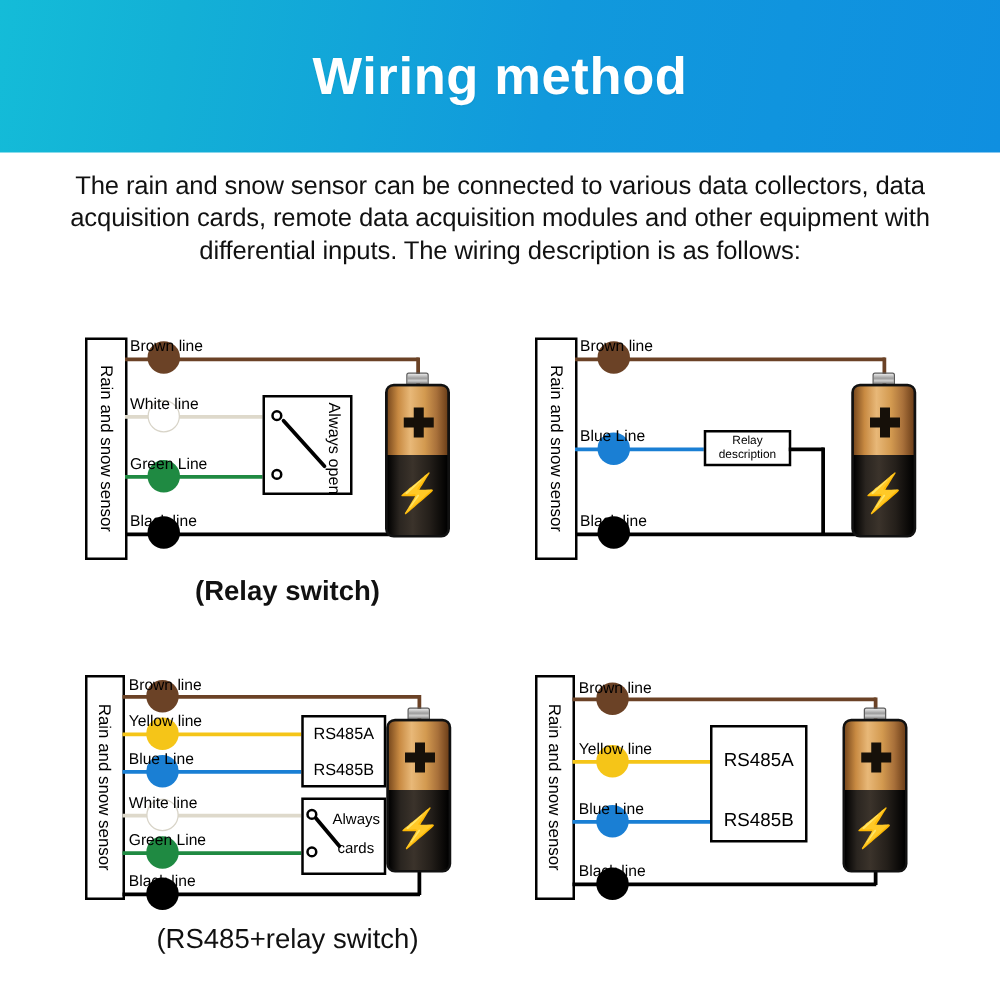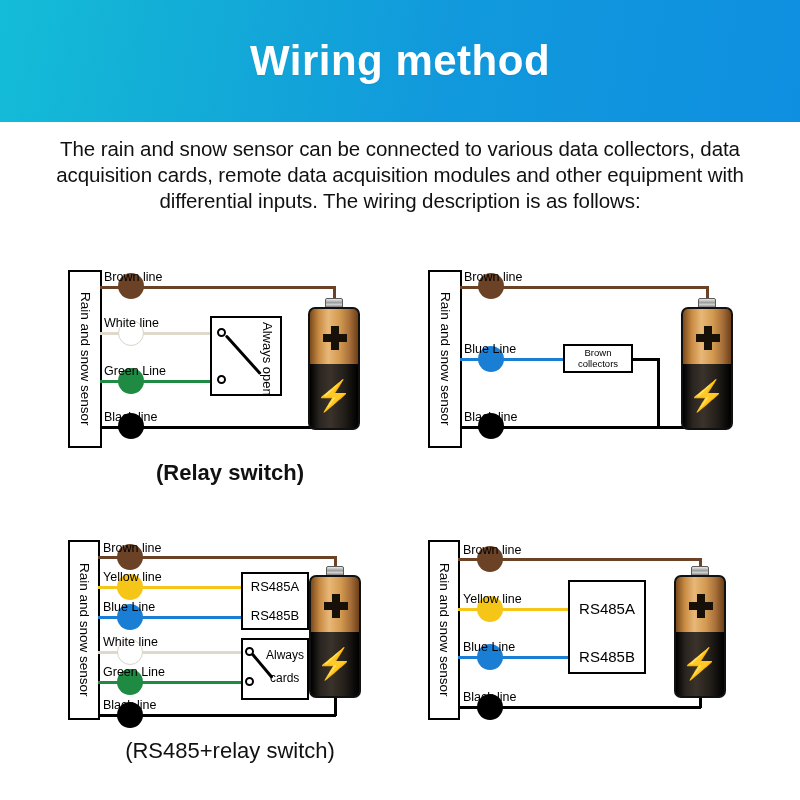--- a/index.html
+++ b/index.html
@@ -201,22 +201,22 @@
       <div class="wire" style="left:40px; top:100px; width:105px; background:#1a7fd4;"></div>
       <div class="dot" style="left:58px; top:88px; background:#1a7fd4;"></div>
       <div class="wlabel" style="left:44px; top:85px;">Blue Line</div>
 
       <div class="wire" style="left:40px; top:168px; width:248px; background:#000;"></div>
       <div class="vwire" style="left:286px; top:140px; height:30px; background:#000;"></div>
       <div class="dot" style="left:58px; top:155px; background:#000;"></div>
       <div class="wlabel" style="left:44px; top:153px;">Black line</div>
 
       <div class="box" style="left:143px; top:86px; width:70px; height:29px;"></div>
-      <div class="box-txt small" style="left:143px; top:90px; width:70px;">Brown</div>
-      <div class="box-txt small" style="left:143px; top:101px; width:70px;">collectors</div>
+      <div class="box-txt small" style="left:143px; top:90px; width:70px;">Relay</div>
+      <div class="box-txt small" style="left:143px; top:101px; width:70px;">description</div>
 
       <div class="wire" style="left:211px; top:100px; width:28px; background:#000;"></div>
       <div class="vwire" style="left:237px; top:100px; height:70px; background:#000;"></div>
 
       <div class="battery" style="left:261px; top:40px;">
         <div class="bat-cap"></div>
         <div class="bat-body">
           <div class="bat-top"></div>
           <div class="bat-bot"></div>
           <div class="bat-plus-h" style="left:13px; top:25px; width:24px; height:8px;"></div>

